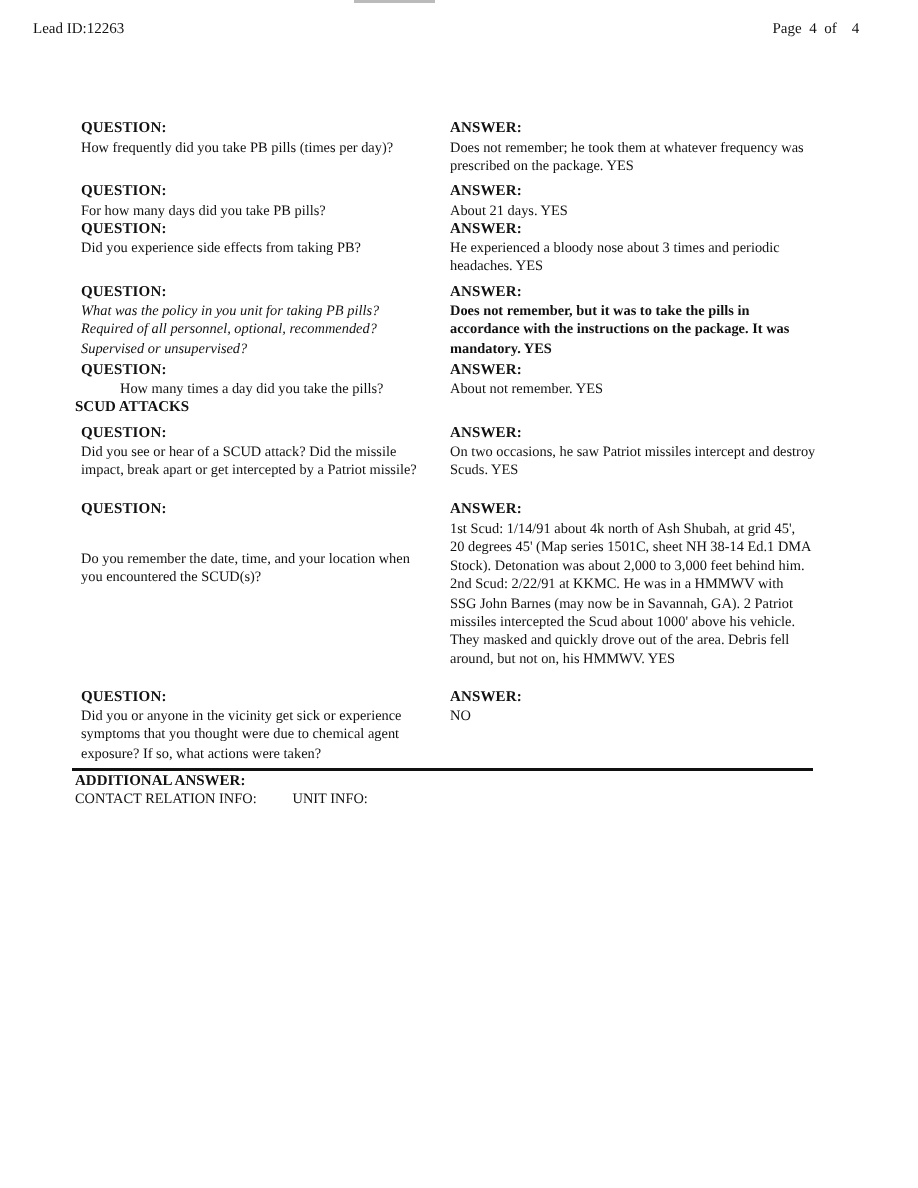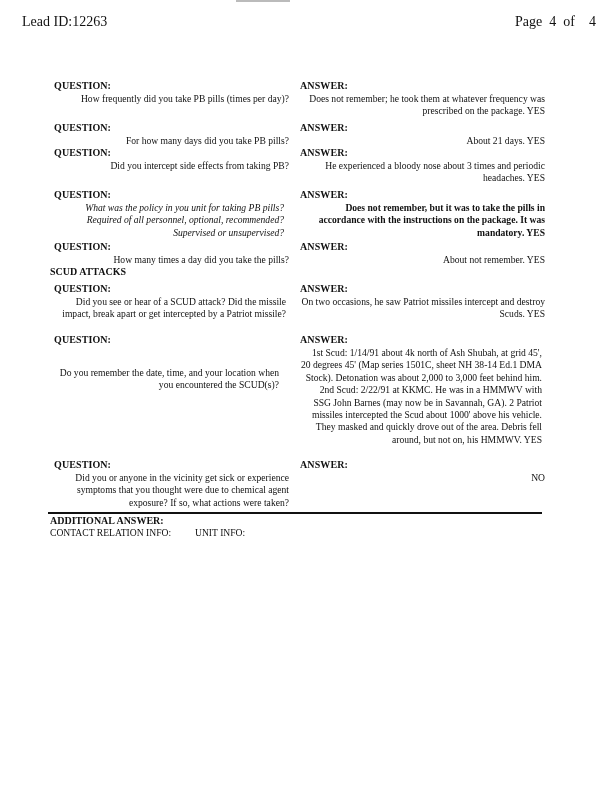--- a/index.html
+++ b/index.html
@@ -1,24 +1,24 @@
 <!DOCTYPE html>
 <html><head>
 <meta charset="utf-8">
 <style>
   html, body { margin: 0; padding: 0; background: #ffffff; }
   body {
     width: 612px; height: 792px; position: relative; overflow: hidden;
     font-family: "Liberation Serif", serif; color: #111;
   }
   .abs { position: absolute; }
-  .hdr { font-size: 14px; top: 14px; }
+  .hdr { font-size: 10px; top: 14px; }
   .topmark { position: absolute; top: 0; left: 236px; width: 54px; height: 2px; background: #bbb; }
   .lbl { font-weight: bold; font-size: 10px; letter-spacing: 0.1px; }
-  .txt { font-size: 9.6px; line-height: 12.4px; text-align: right; }
+  .txt { font-size: 9.6px; line-height: 12.4px; }
   .qcol { left: 54px; width: 235px; }
   .acol { left: 300px; width: 245px; }
   .sep { position: absolute; left: 48px; width: 494px; top: 512px; height: 2px; background: #111; }
   .section { font-weight: bold; font-size: 10px; left: 50px; }
 </style>
 </head>
 <body>
 
 <div class="topmark"></div>
 
@@ -31,31 +31,31 @@
 <div class="abs qcol txt" style="top:93px;">How frequently did you take PB pills (times per day)?</div>
 <div class="abs acol lbl" style="top:80px;">ANSWER:</div>
 <div class="abs acol txt" style="top:93px;">Does not remember; he took them at whatever frequency was prescribed on the package. YES</div>
 
 <div class="abs qcol lbl" style="top:122px;">QUESTION:</div>
 <div class="abs qcol txt" style="top:135px;">For how many days did you take PB pills?</div>
 <div class="abs acol lbl" style="top:122px;">ANSWER:</div>
 <div class="abs acol txt" style="top:135px;">About 21 days. YES</div>
 
 <div class="abs qcol lbl" style="top:147px;">QUESTION:</div>
-<div class="abs qcol txt" style="top:160px;">Did you intercept side effects from taking PB?</div>
+<div class="abs qcol txt" style="top:160px;">Did you experience side effects from taking PB?</div>
 <div class="abs acol lbl" style="top:147px;">ANSWER:</div>
 <div class="abs acol txt" style="top:160px;">He experienced a bloody nose about 3 times and periodic headaches. YES</div>
 
 <div class="abs qcol lbl" style="top:189px;">QUESTION:</div>
 <div class="abs qcol txt" style="top:202px; width:230px;font-style:italic;">What was the policy in you unit for taking PB pills? Required of all personnel, optional, recommended? Supervised or unsupervised?</div>
 <div class="abs acol lbl" style="top:189px;">ANSWER:</div>
 <div class="abs acol txt" style="top:202px;font-weight:bold;">Does not remember, but it was to take the pills in accordance with the instructions on the package.  It was mandatory. YES</div>
 
 <div class="abs qcol lbl" style="top:241px;">QUESTION:</div>
-<div class="abs qcol txt" style="top:254px;">How many times  a day did you take the pills?</div>
+<div class="abs qcol txt" style="top:254px;margin-left:26px;">How many times  a day did you take the pills?</div>
 <div class="abs acol lbl" style="top:241px;">ANSWER:</div>
 <div class="abs acol txt" style="top:254px;">About not remember. YES</div>
 
 <div class="abs section" style="top:266px;">SCUD ATTACKS</div>
 
 <div class="abs qcol lbl" style="top:283px;">QUESTION:</div>
 <div class="abs qcol txt" style="top:296px; width:232px;">Did you see or hear of a SCUD attack?  Did the missile impact, break apart or get intercepted by a Patriot missile?</div>
 <div class="abs acol lbl" style="top:283px;">ANSWER:</div>
 <div class="abs acol txt" style="top:296px;">On two occasions, he saw Patriot missiles intercept and destroy Scuds. YES</div>
 

